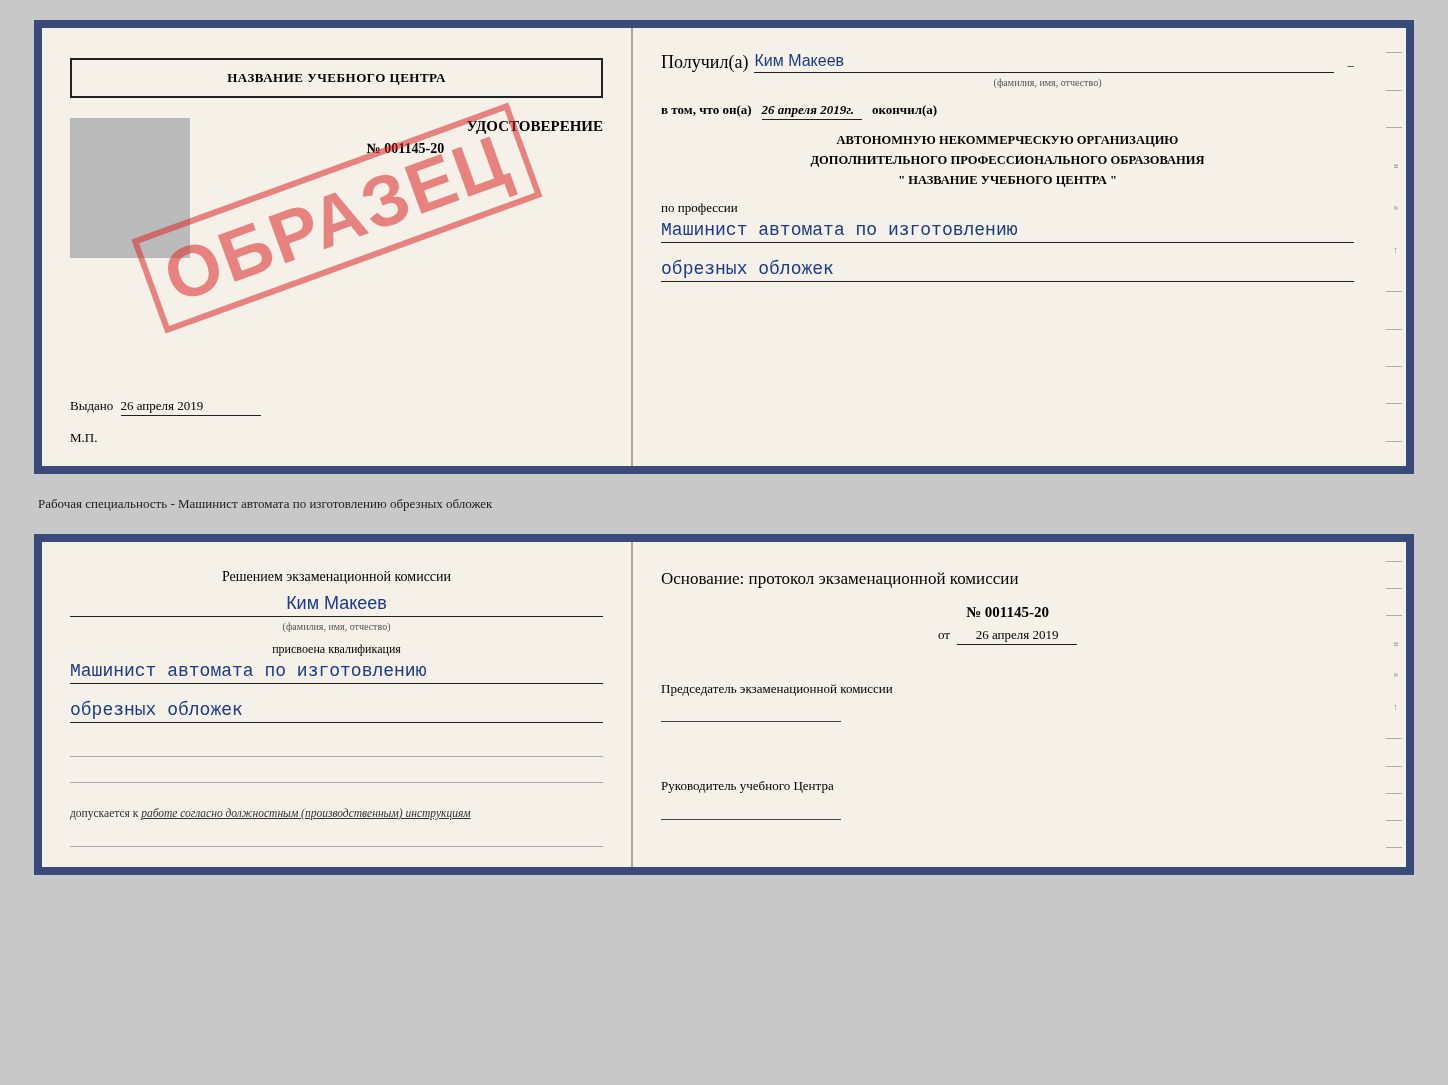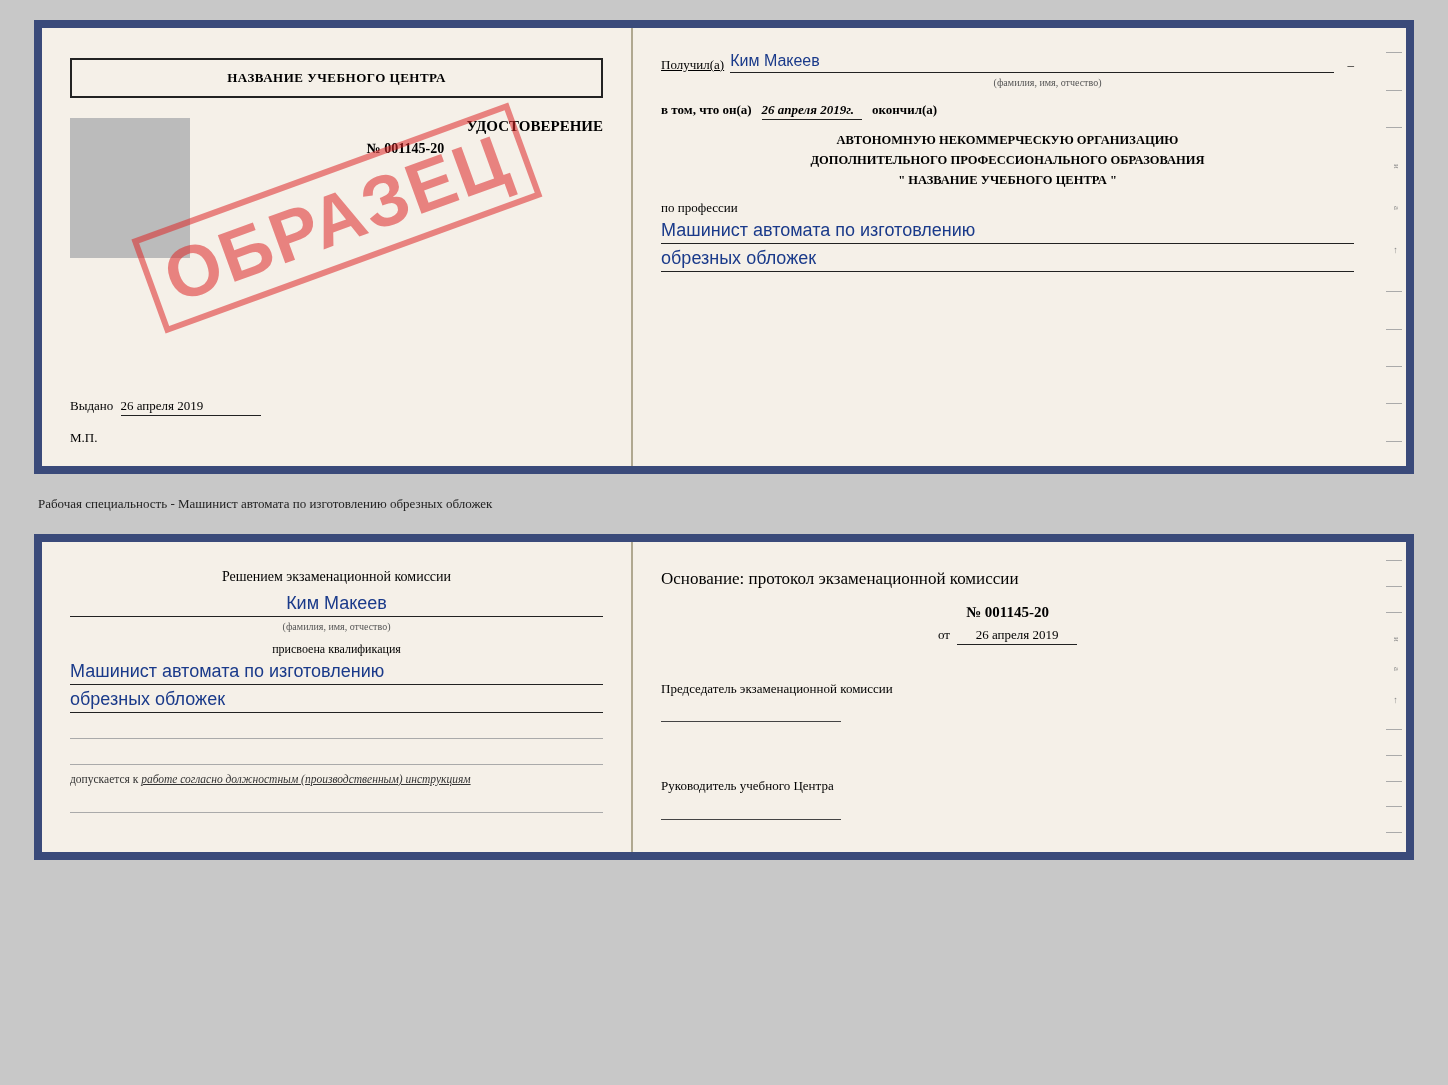--- a/index.html
+++ b/index.html
@@ -106,22 +106,21 @@
 
     .recipient-line {
       display: flex;
       align-items: flex-end;
       margin-bottom: 4px;
       gap: 6px;
     }
 
     .recipient-label {
       white-space: nowrap;
-      font-size: 13px;
-      text-decoration: underline;
+      font-size: 18px;
     }
 
     .handwritten {
       font-family: 'Brush Script MT', cursive, 'Comic Sans MS', sans-serif;
       font-size: 16px;
       color: #1a3a8a;
     }
 
     .sub-label {
       font-size: 10px;
@@ -147,26 +146,26 @@
       margin: 10px 0;
       font-weight: bold;
     }
 
     .profession-label {
       font-size: 13px;
       margin: 10px 0 4px 0;
     }
 
     .profession-handwritten {
-      font-family: Liberation Sans, sans-serif;
+      font-family: Liberation Mono, monospace;
       font-size: 18px;
       color: #1a3a8a;
       border-bottom: 1px solid #222;
       display: block;
-      margin-bottom: 4px;
+      margin-bottom: 16px;
       padding-bottom: 2px;
     }
 
     
     .between-cards {
       width: 1380px;
       font-size: 13px;
       padding: 6px 4px;
       color: #222;
     }
@@ -218,21 +217,21 @@
 
     .qualification-label {
       font-size: 12px;
       text-align: center;
       margin: 10px 0 4px 0;
     }
 
     .bottom-note {
       font-size: 11.5px;
       color: #333;
-      margin-top: 8px;
+      margin-top: 24px;
     }
 
     .bottom-note .italic-underline {
       font-style: italic;
       text-decoration: underline;
     }
 
     .protocol-title {
       font-size: 17px;
       margin-bottom: 12px;

